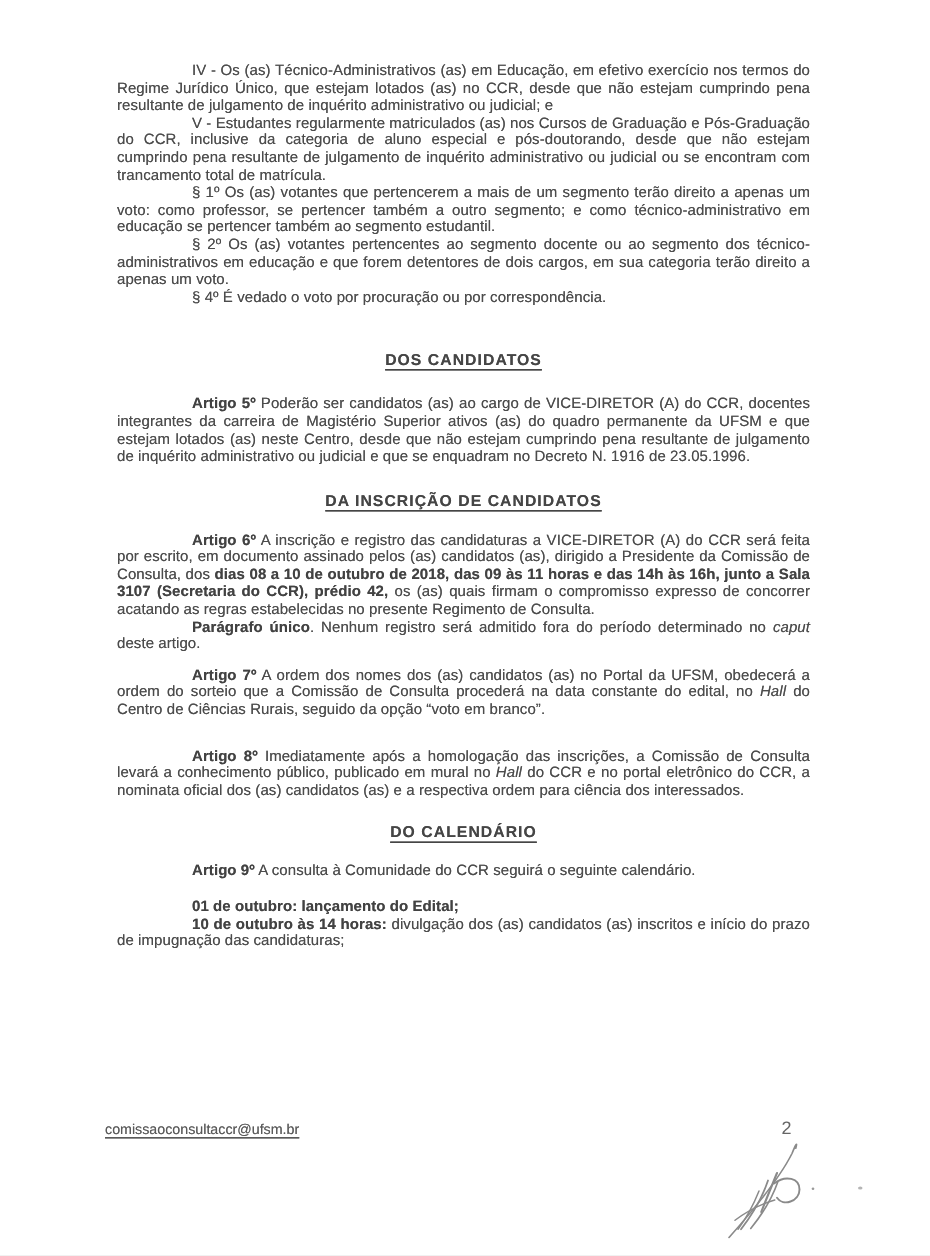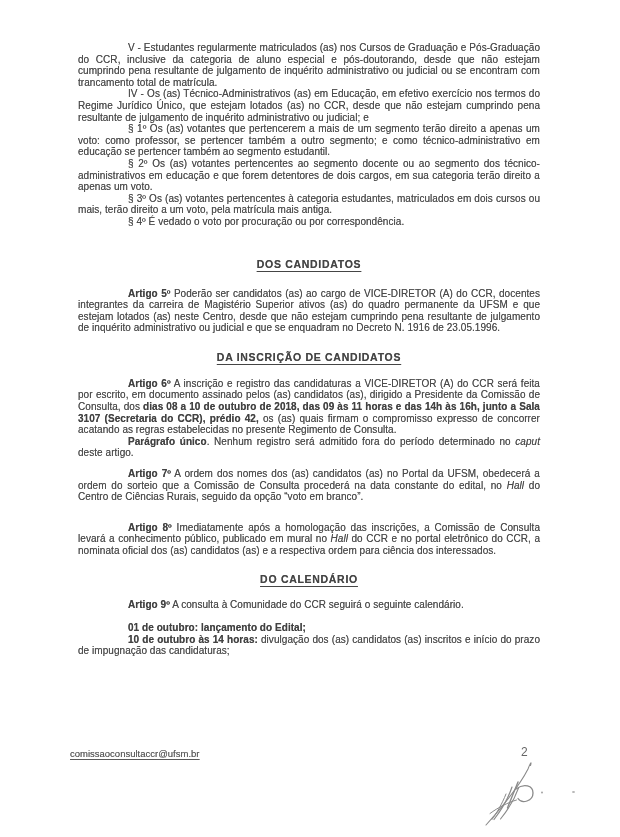--- a/index.html
+++ b/index.html
@@ -87,25 +87,24 @@
     border-radius: 50%;
     background: rgba(120,120,120,0.55);
   }
 </style>
 </head>
 <body>
 
 <div class="page">
   <main class="content">
 
+    <p>IV - Os (as) Técnico-Administrativos (as) em Educação, em efetivo exercício nos termos do Regime Jurídico Único, que estejam lotados (as) no CCR, desde que não estejam cumprindo pena resultante de julgamento de inquérito administrativo ou judicial; e</p>
     <p>V - Estudantes regularmente matriculados (as) nos Cursos de Graduação e Pós-Graduação do CCR, inclusive da categoria de aluno especial e pós-doutorando, desde que não estejam cumprindo pena resultante de julgamento de inquérito administrativo ou judicial ou se encontram com trancamento total de matrícula.</p>
-    <p>IV - Os (as) Técnico-Administrativos (as) em Educação, em efetivo exercício nos termos do Regime Jurídico Único, que estejam lotados (as) no CCR, desde que não estejam cumprindo pena resultante de julgamento de inquérito administrativo ou judicial; e</p>
     <p>§ 1º Os (as) votantes que pertencerem a mais de um segmento terão direito a apenas um voto: como professor, se pertencer também a outro segmento; e como técnico-administrativo em educação se pertencer também ao segmento estudantil.</p>
     <p>§ 2º Os (as) votantes pertencentes ao segmento docente ou ao segmento dos técnico-administrativos em educação e que forem detentores de dois cargos, em sua categoria terão direito a apenas um voto.</p>
-    <p>§ 3º Os (as) votantes pertencentes à categoria estudantes, matriculados em dois cursos ou mais, terão direito a um voto, pela matrícula mais antiga.</p>
     <p>§ 4º É vedado o voto por procuração ou por correspondência.</p>
 
     <h2 class="hd mt-h1 mb-h1"><span class="u">DOS CANDIDATOS</span></h2>
 
     <p><b>Artigo 5º</b><span> Poderão ser candidatos (as) ao cargo de VICE-DIRETOR (A) do CCR, docentes integrantes da carreira de Magistério Superior ativos (as) do quadro permanente da UFSM e que estejam lotados (as) neste Centro, desde que não estejam cumprindo pena resultante de julgamento de inquérito administrativo ou judicial e que se enquadram no Decreto N. 1916 de 23.05.1996.</span></p>
 
     <h2 class="hd mt-h2 mb-h2"><span class="u">DA INSCRIÇÃO DE CANDIDATOS</span></h2>
 
     <p><b>Artigo 6º</b><span> A inscrição e registro das candidaturas a VICE-DIRETOR (A) do CCR será feita por escrito, em documento assinado pelos (as) candidatos (as), dirigido a Presidente da Comissão de Consulta, dos </span><b>dias 08 a 10 de outubro de 2018, das 09 às 11 horas e das 14h às 16h, junto a Sala 3107 (Secretaria do CCR), prédio 42,</b><span> os (as) quais firmam o compromisso expresso de concorrer acatando as regras estabelecidas no presente Regimento de Consulta.</span></p>
 

